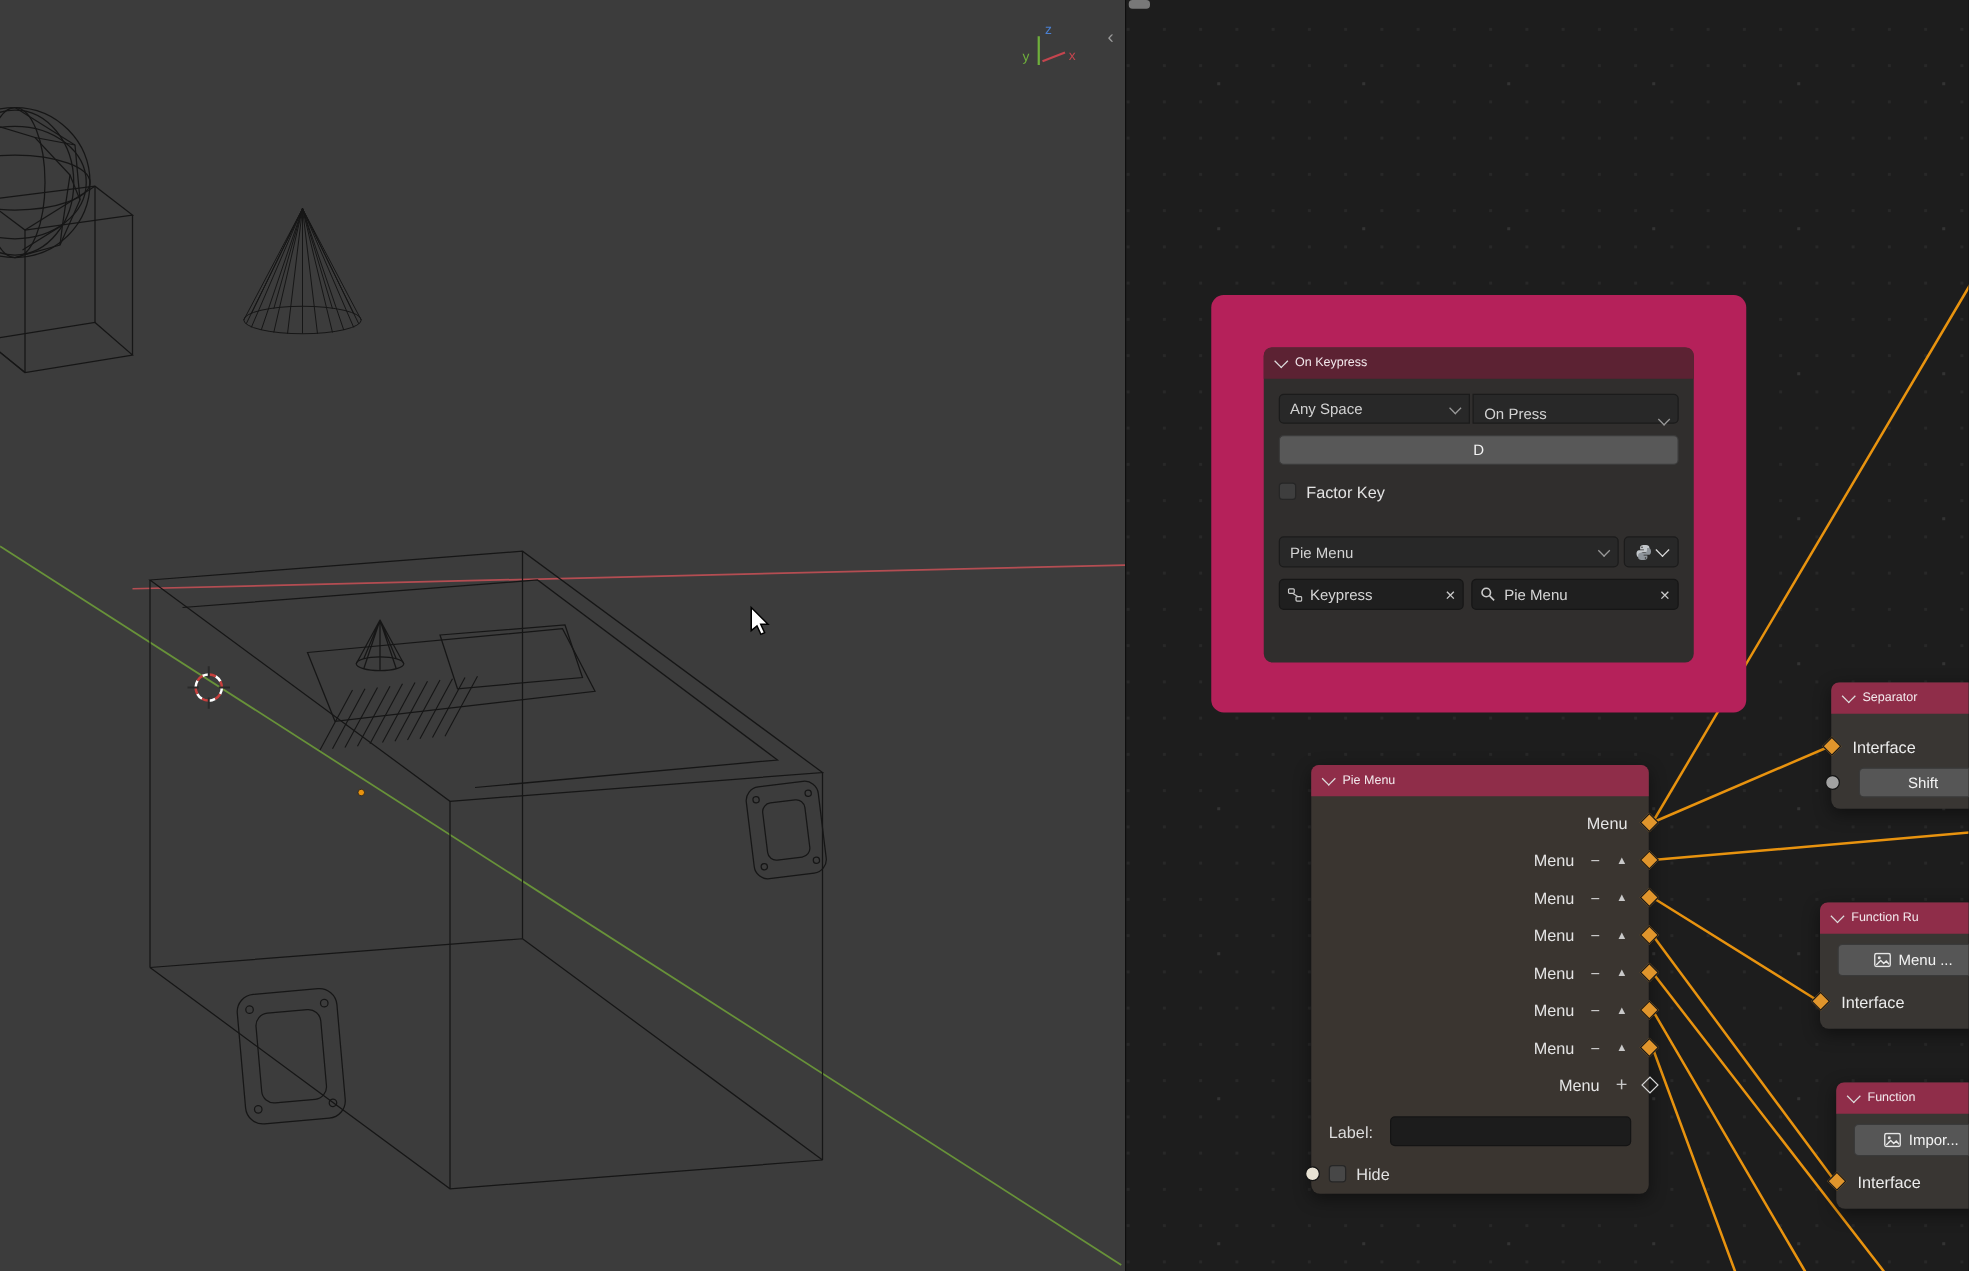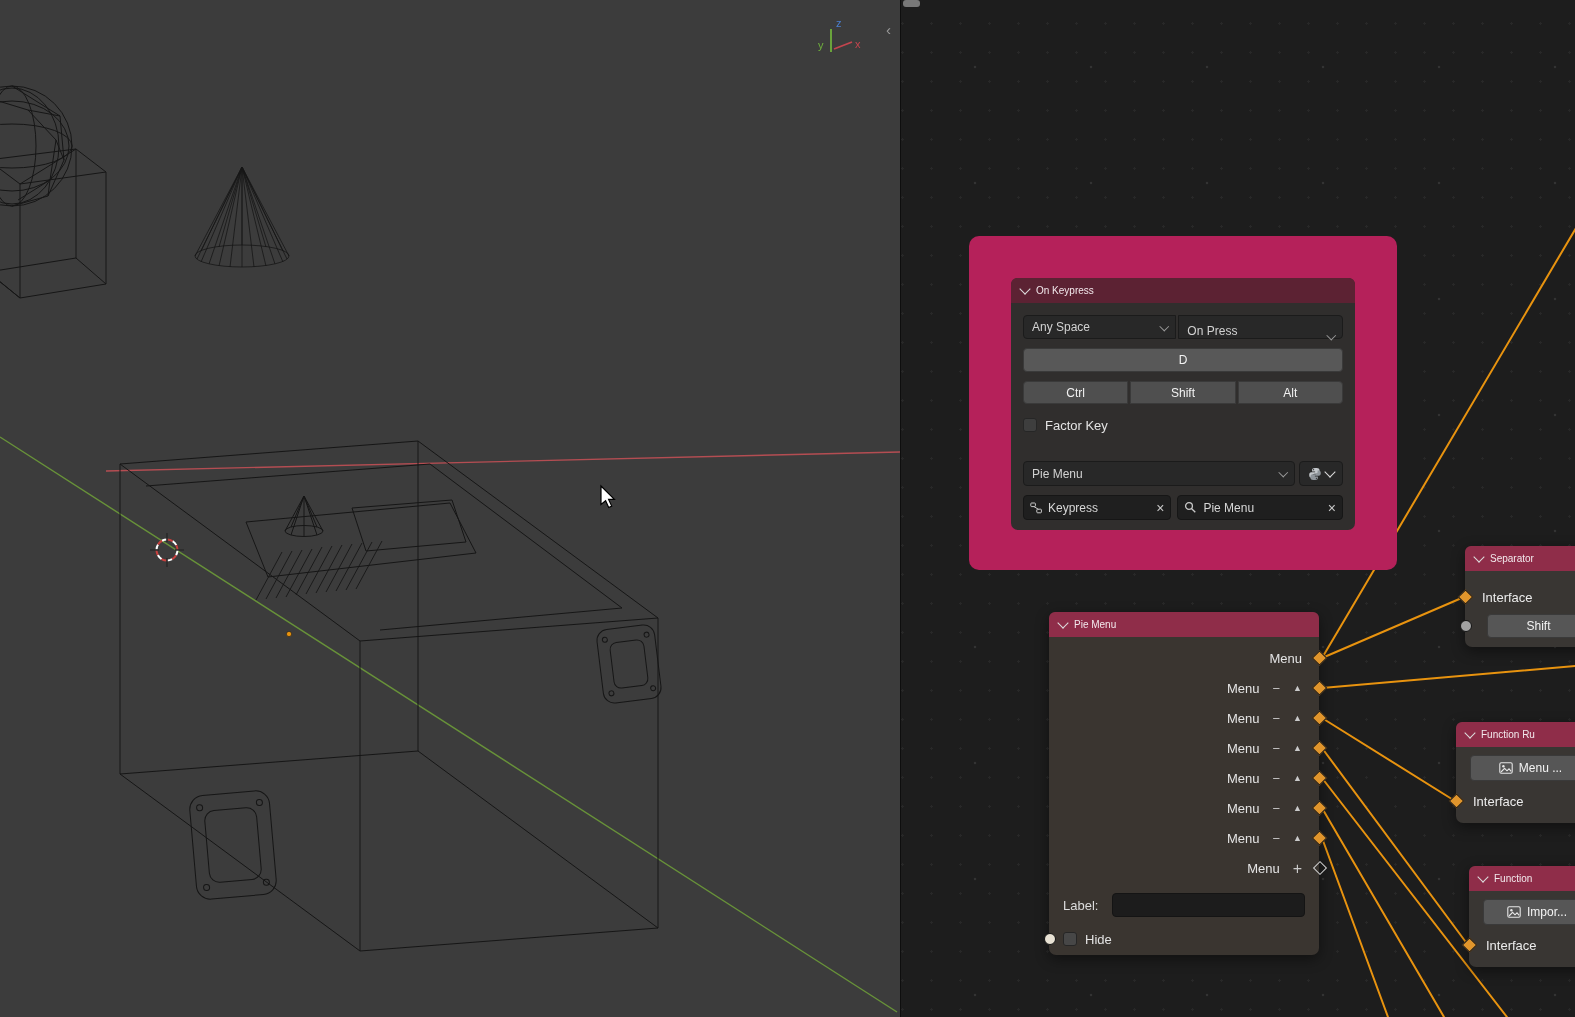--- a/index.html
+++ b/index.html
@@ -204,31 +204,20 @@
               <span class="chev"></span>
             </div>
             <div class="widget dd rr" style="flex:52;align-items:flex-end;">
               <span>On Press</span>
               <span class="chev"></span>
             </div>
           </div>
           <div class="btn r" style="margin-top:9px;height:24px;">
             <span>D</span>
           </div>
-          <div class="w-row mods" style="margin-top:9px;">
-            <div class="btn">
-                <span>Ctrl</span>
-              </div>
-            <div class="btn">
-                <span>Shift</span>
-              </div>
-            <div class="btn">
-                <span>Alt</span>
-              </div>
-          </div>
           <div class="checkrow" style="margin-top:11px;height:20px;">
             <span class="checkbox"></span>
             <span>Factor Key</span>
           </div>
           <div class="w-row" style="margin-top:26px;gap:4px;">
             <div class="widget dd r" style="flex:1;height:25px;">
               <span>Pie Menu</span>
               <span class="chev"></span>
             </div>
             <div class="widget r" style="width:44px;height:25px;justify-content:center;gap:4px;">

